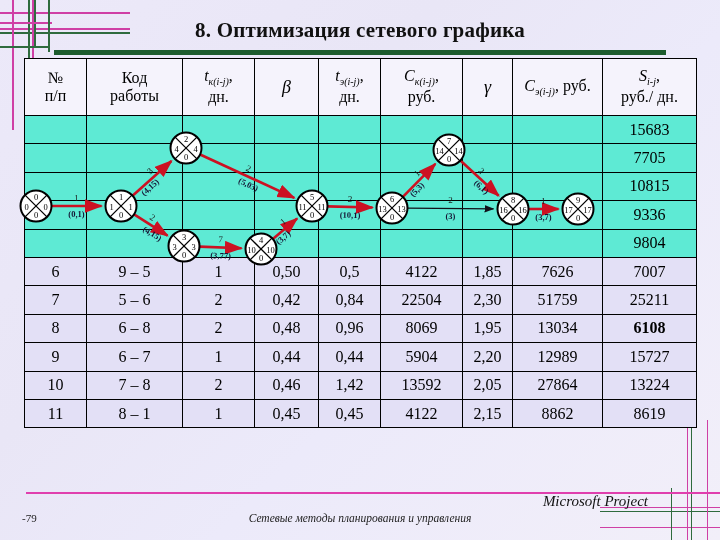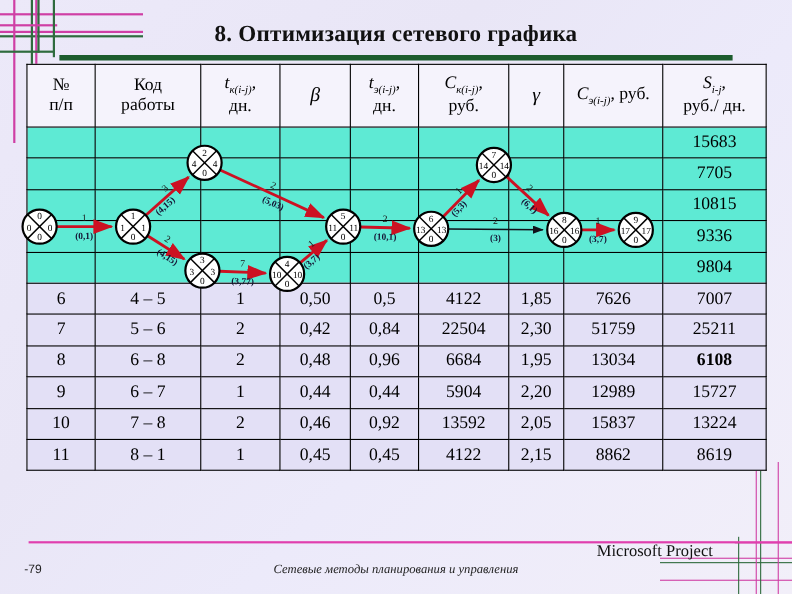--- a/index.html
+++ b/index.html
@@ -78,31 +78,31 @@
   .diagram{
     position:absolute;left:8px;top:128px;width:600px;height:158px;
     pointer-events:none;
   }
   .diagram svg{display:block;}
 
   
   .footer-rule-pink{position:absolute;left:26px;bottom:46px;width:1060px;height:2px;background:#e03fae;}
   .foot-num{
     position:absolute;left:22px;bottom:16px;font-size:11px;color:#222;
-    font-family:Liberation Sans, sans-serif;
+    font-family:Liberation Serif, serif;
     margin-top:20px;
   }
   .foot-center{
     position:absolute;left:0;bottom:16px;width:720px;text-align:center;
     font-size:11.5px;font-style:italic;color:#222;
     font-family:"Liberation Serif", serif;
   }
   .foot-right{
     position:absolute;right:72px;bottom:30px;
-    font-size:15px;color:#111;
+    font-size:15px;font-style:italic;color:#111;
     font-family:"Liberation Serif", serif;
   }
 </style>
 </head>
 <body>
 
 <div class="page-bg"></div>
 
 <div class="deco" id="dtl">
   <div class="deco-line" style="left:0;top:12px;width:130px;height:1.5px;"></div>
@@ -233,21 +233,21 @@
       <td>0,50</td>
       <td>3,5</td>
       <td>4122</td>
       <td>1,85</td>
       <td>7626</td>
       <td class="last">9804</td>
     </tr>
 
     <tr>
       <td>6</td>
-      <td>4 – 5</td>
+      <td>9 – 5</td>
       <td>1</td>
       <td>0,50</td>
       <td>0,5</td>
       <td>4122</td>
       <td>1,85</td>
       <td>7626</td>
       <td>7007</td>
     </tr>
     <tr>
       <td>7</td>
@@ -259,45 +259,45 @@
       <td>2,30</td>
       <td>51759</td>
       <td>25211</td>
     </tr>
     <tr>
       <td>8</td>
       <td>6 – 8</td>
       <td>2</td>
       <td>0,48</td>
       <td>0,96</td>
-      <td>6684</td>
+      <td>8069</td>
       <td>1,95</td>
       <td>13034</td>
       <td class="hl">6108</td>
     </tr>
     <tr>
       <td>9</td>
       <td>6 – 7</td>
       <td>1</td>
       <td>0,44</td>
       <td>0,44</td>
       <td>5904</td>
       <td>2,20</td>
       <td>12989</td>
       <td>15727</td>
     </tr>
     <tr>
       <td>10</td>
       <td>7 – 8</td>
       <td>2</td>
       <td>0,46</td>
-      <td>0,92</td>
+      <td>1,42</td>
       <td>13592</td>
       <td>2,05</td>
-      <td>15837</td>
+      <td>27864</td>
       <td>13224</td>
     </tr>
     <tr>
       <td>11</td>
       <td>8 – 1</td>
       <td>1</td>
       <td>0,45</td>
       <td>0,45</td>
       <td>4122</td>
       <td>2,15</td>

